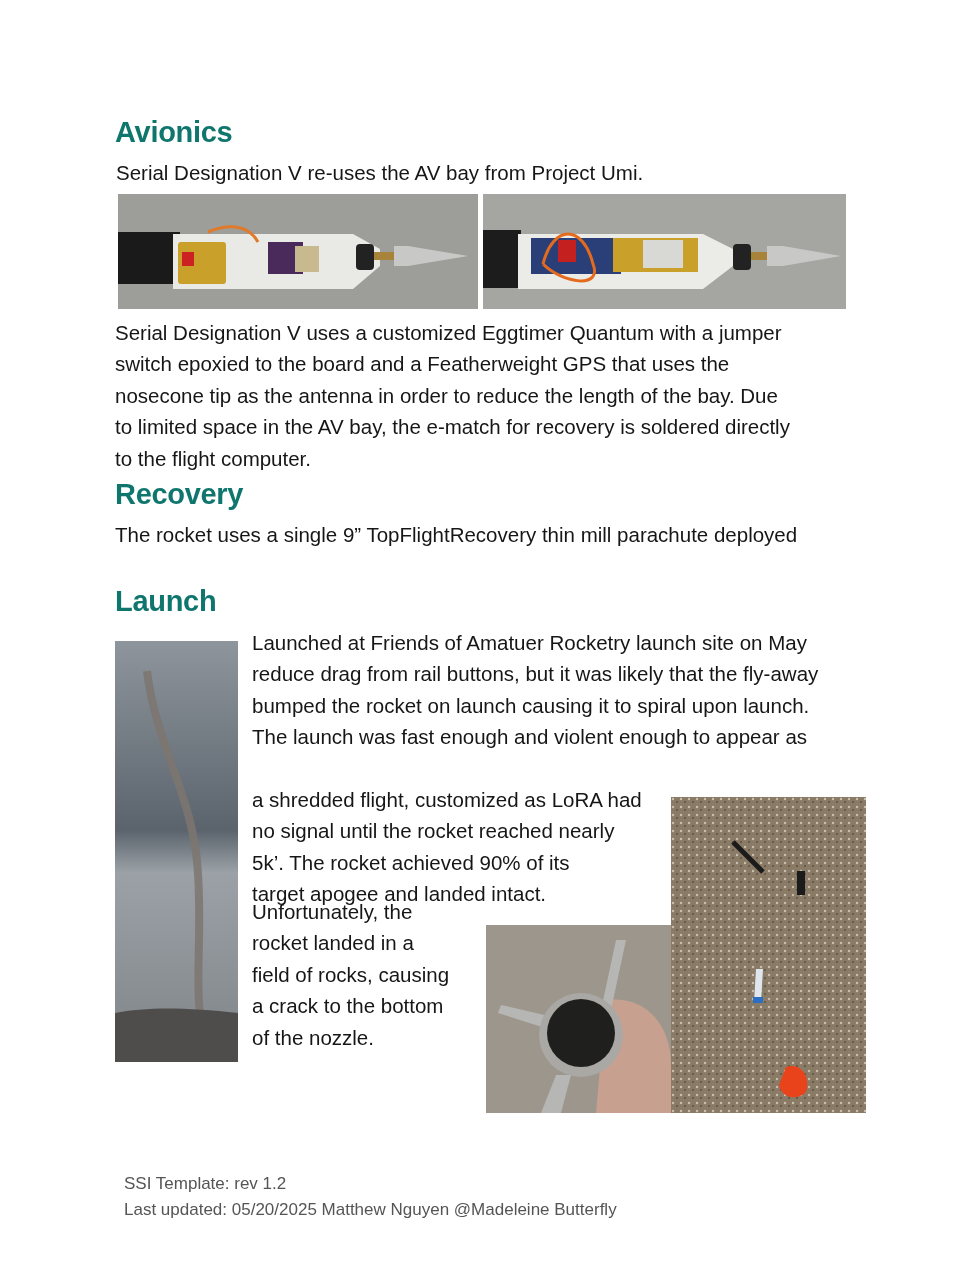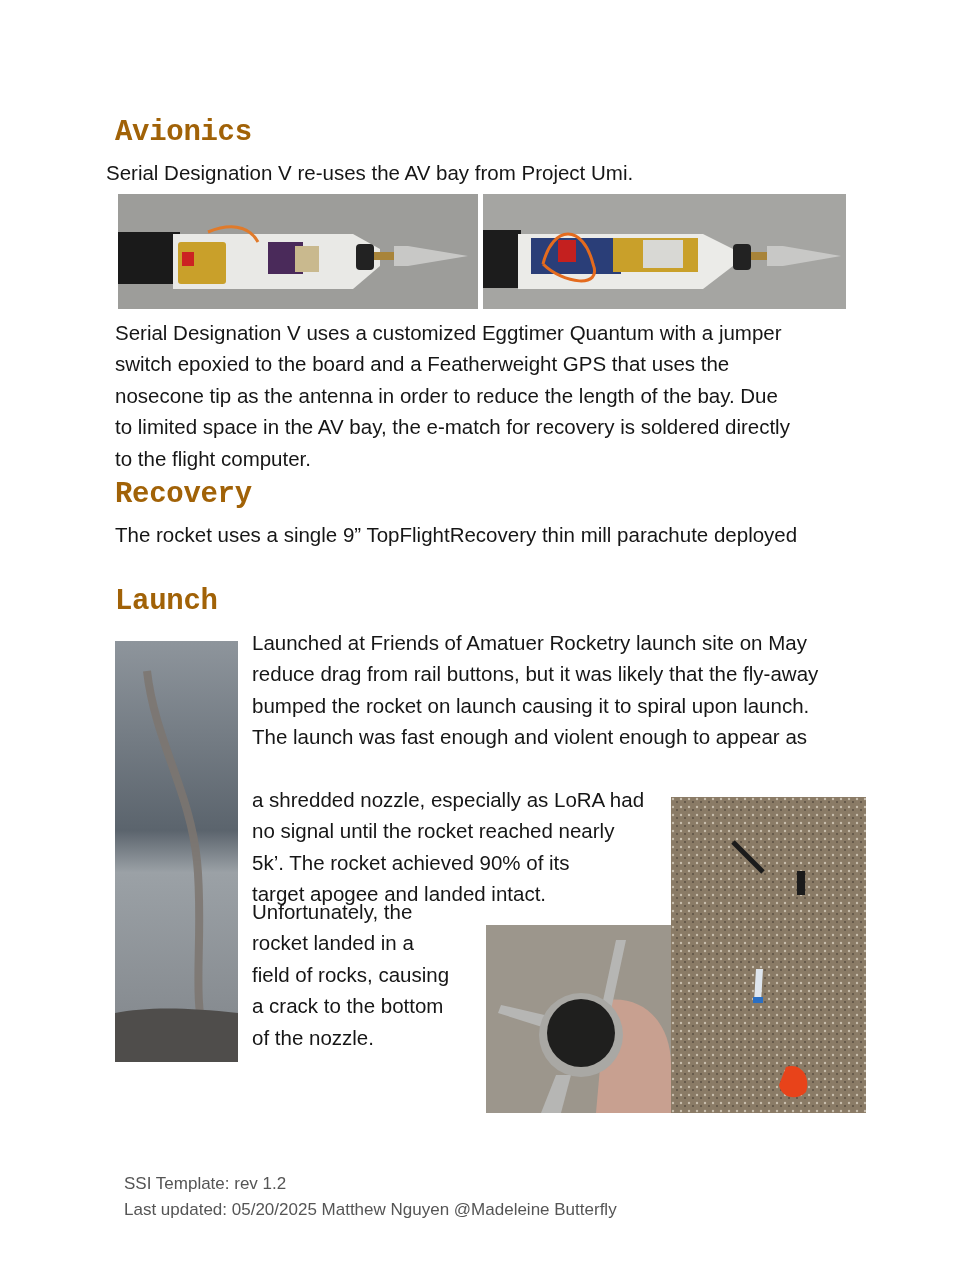--- a/index.html
+++ b/index.html
@@ -1,28 +1,28 @@
 <!DOCTYPE html>
 <html><head>
 <meta charset="utf-8">
 <style>
   html,body{margin:0;padding:0;background:#fff;}
   body{width:980px;height:1268px;position:relative;overflow:hidden;font-family:"Liberation Sans",sans-serif;color:#111;}
-  .h{position:absolute;left:115px;font-weight:bold;font-size:29px;letter-spacing:-0.3px;color:#a16207;margin:0;font-family:Liberation Mono, monospace;}
+  .h{position:absolute;left:115px;font-weight:bold;font-size:29px;letter-spacing:-0.3px;color:#0f766e;margin:0;}
   .p{position:absolute;font-size:20.5px;line-height:31.4px;color:#161616;margin:0;white-space:nowrap;}
   .p span{display:block;}
   .img{position:absolute;overflow:hidden;}
   .img svg{width:100%;height:100%;display:block;}
   .foot{position:absolute;left:108px;font-size:17px;color:#555;line-height:26px;margin:16px;}
 </style>
 </head>
 <body>
 
 <h1 class="h" style="top:116px;">Avionics</h1>
-<p class="p" style="left:106px;top:157px;">Serial Designation V re-uses the AV bay from Project Umi.</p>
+<p class="p" style="left:116px;top:157px;">Serial Designation V re-uses the AV bay from Project Umi.</p>
 
 <div class="img" style="left:118px;top:194px;width:360px;height:115px;">
   <svg viewBox="0 0 360 115" preserveAspectRatio="none">
     <rect width="360" height="115" fill="#9d9d9a"></rect>
     <rect x="0" y="38" width="62" height="52" fill="#1a1a1a"></rect>
     <polygon points="55,40 235,40 262,55 262,72 235,95 55,95" fill="#e9e9e6"></polygon>
     <rect x="60" y="48" width="48" height="42" rx="3" fill="#c9a02a"></rect>
     <rect x="64" y="58" width="12" height="14" fill="#c22"></rect>
     <rect x="150" y="48" width="35" height="32" fill="#4a2a5a"></rect>
     <rect x="177" y="52" width="24" height="26" fill="#c9b98e"></rect>
@@ -80,21 +80,21 @@
   </svg>
 </div>
 
 <p class="p" style="left:252px;top:627px;">
   <span>Launched at Friends of Amatuer Rocketry launch site on May</span>
   <span>reduce drag from rail buttons, but it was likely that the fly-away</span>
   <span>bumped the rocket on launch causing it to spiral upon launch.</span>
   <span>The launch was fast enough and violent enough to appear as</span>
 </p>
 <p class="p" style="left:252px;top:784px;">
-  <span>a shredded nozzle, especially as LoRA had</span>
+  <span>a shredded flight, customized as LoRA had</span>
   <span>no signal until the rocket reached nearly</span>
   <span>5k’.  The rocket achieved 90% of its</span>
   <span>target apogee and landed intact.</span>
 </p>
 <p class="p" style="left:252px;top:896px;">
   <span>Unfortunately, the</span>
   <span>rocket landed in a</span>
   <span>field of rocks, causing</span>
   <span>a crack to the bottom</span>
   <span>of the nozzle.</span>

